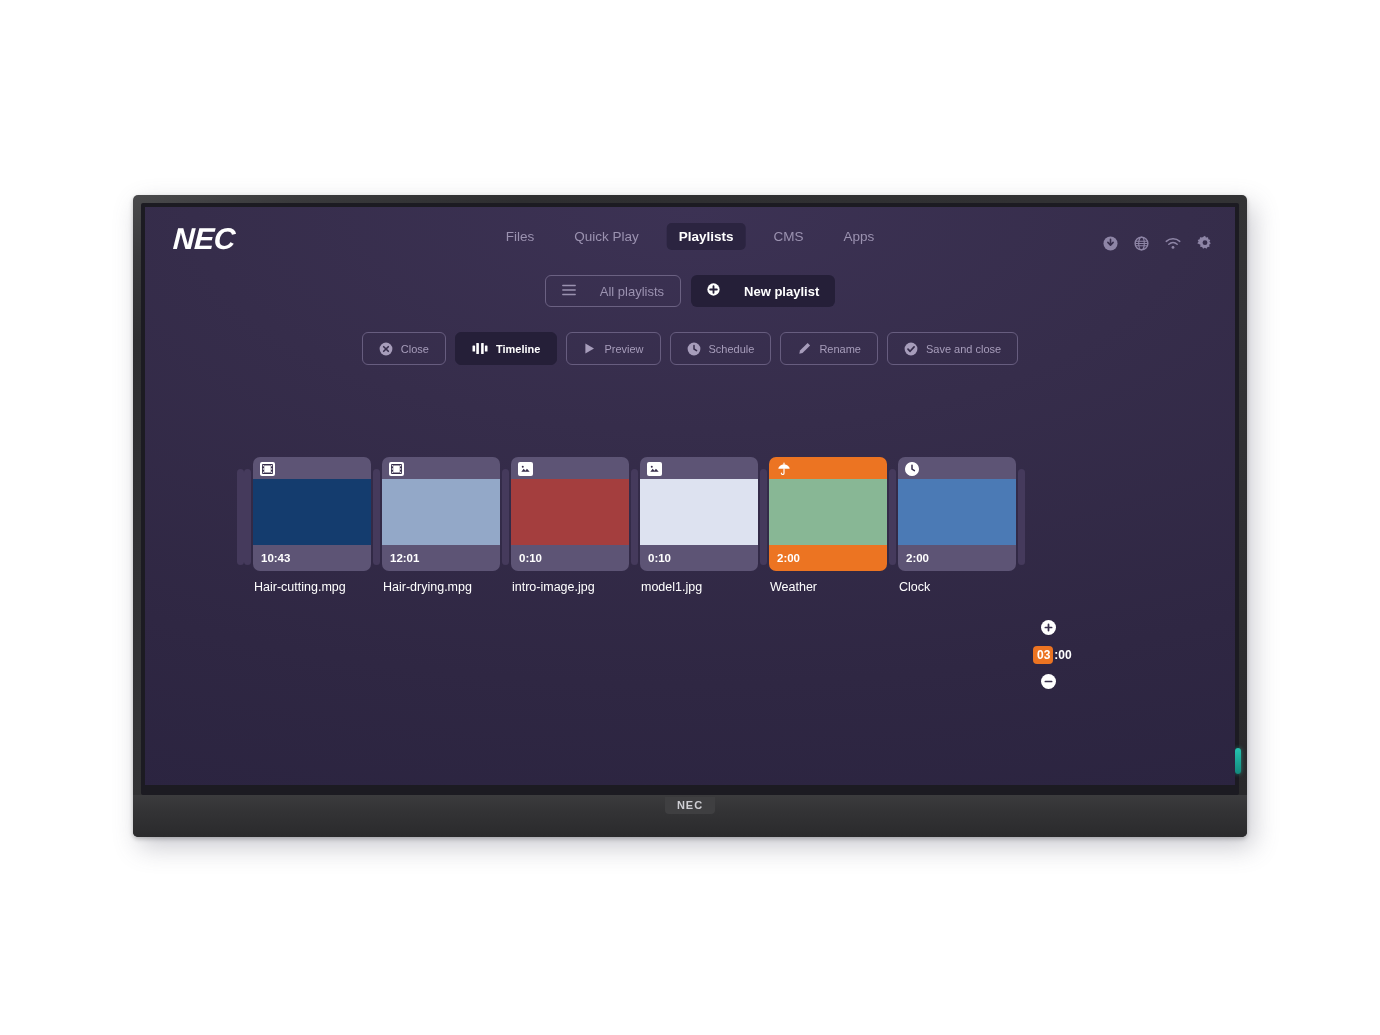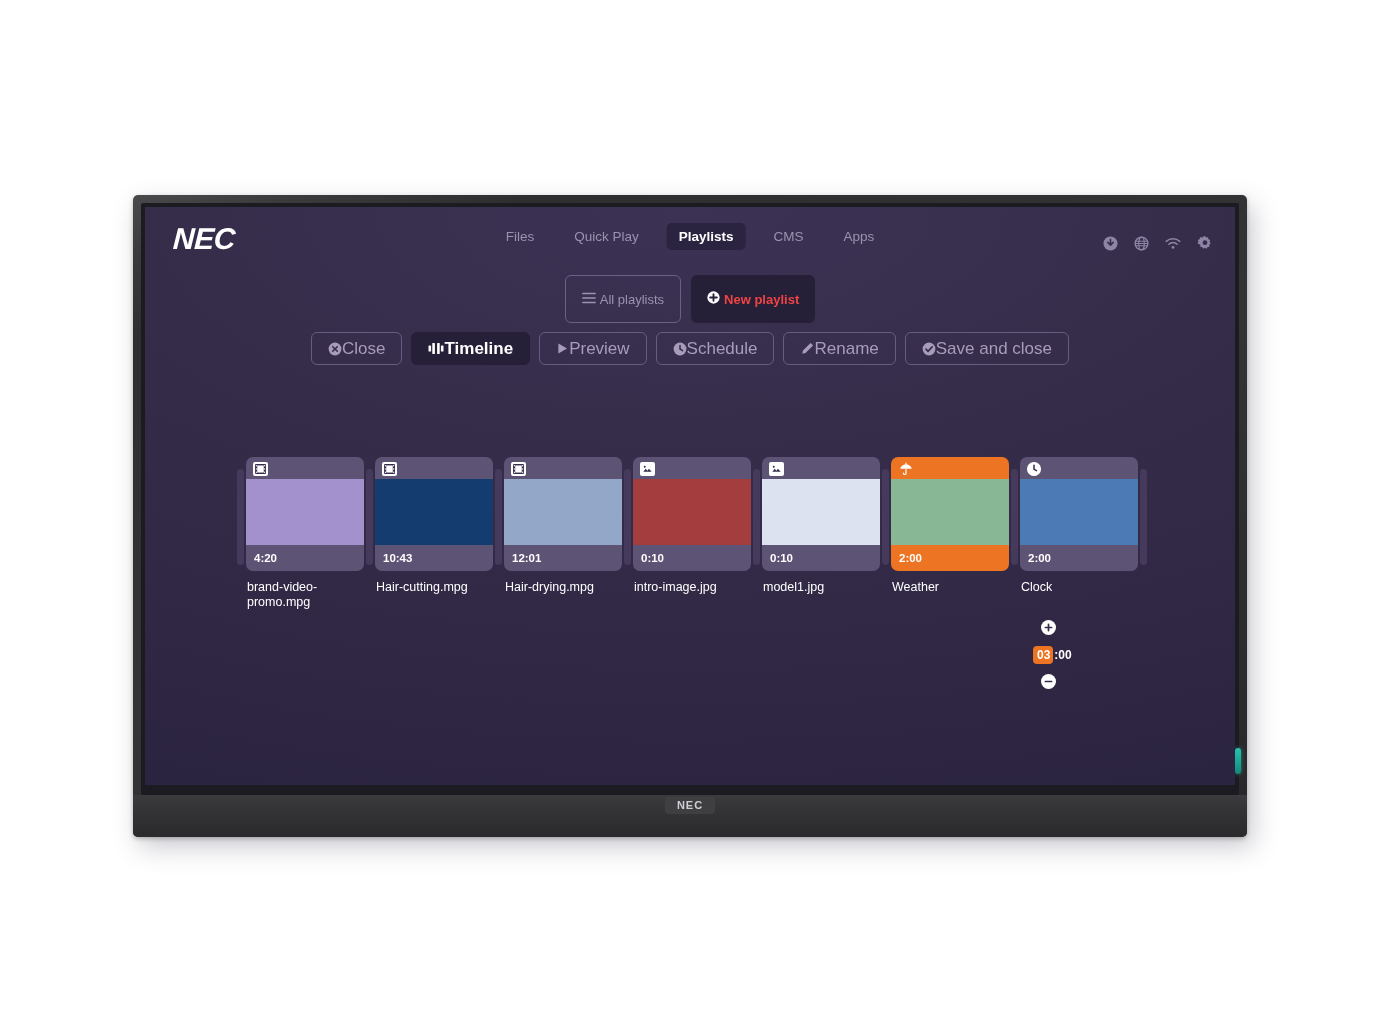--- a/index.html
+++ b/index.html
@@ -137,55 +137,56 @@
     position: absolute;
     top: 68px;
     left: 0; right: 0;
     display: flex;
     justify-content: center;
     gap: 10px;
   }
   .pill {
     display: flex;
     align-items: center;
-    gap: 4px;
-    height: 48px;
+    gap: 24px;
+    height: 32px;
     padding: 10px 16px;
     border-radius: 6px;
     font-size: 13px;
     white-space: nowrap;
   }
   .pill-outline {
     border: 1px solid #6b6182;
     color: #9b92b0;
   }
   .pill-solid {
     background: #251f38;
-    color: #ef4444;
+    color: #ffffff;
     font-weight: bold;
   }
 
   
   .toolbar {
     position: absolute;
     top: 125px;
     left: 0; right: 0;
     display: flex;
     justify-content: center;
     gap: 9px;
   }
   .tbtn {
     display: flex;
     align-items: center;
+    gap: 8px;
     height: 33px;
     padding: 0 16px;
     border-radius: 6px;
     border: 1px solid #675d7f;
     color: #a79dbb;
-    font-size: 17px;
+    font-size: 11px;
     white-space: nowrap;
     justify-content: space-between;
   }
   .tbtn.active {
     background: #251f38;
     border-color: #251f38;
     color: #ffffff;
     font-weight: bold;
   }
   .tbtn svg { display: block; flex: none; }
@@ -518,41 +519,20 @@
             </svg>
         </span>
         <span>Save and close</span>
       </div>
     </div>
 
     <div class="strip">
 
       <div class="handle"></div>
 
-      <div class="item">
-        <div class="tile">
-          <div class="tile-head">
-            <span class="tile-badge">
-              <svg width="11" height="10" viewBox="0 0 12 11">
-                  <rect x="0" y="0" width="12" height="11" rx="1" fill="#362d4b"></rect>
-                  <rect x="2.4" y="1.6" width="7.2" height="7.8" fill="#ffffff"></rect>
-                  <rect x="0.9" y="1.2" width="1.2" height="1.4" fill="#ffffff"></rect>
-                  <rect x="0.9" y="4.8" width="1.2" height="1.4" fill="#ffffff"></rect>
-                  <rect x="0.9" y="8.4" width="1.2" height="1.4" fill="#ffffff"></rect>
-                  <rect x="9.9" y="1.2" width="1.2" height="1.4" fill="#ffffff"></rect>
-                  <rect x="9.9" y="4.8" width="1.2" height="1.4" fill="#ffffff"></rect>
-                  <rect x="9.9" y="8.4" width="1.2" height="1.4" fill="#ffffff"></rect>
-                </svg>
-            </span>
-          </div>
-          <div class="tile-media" style="background:#a391cd"></div>
-          <div class="tile-foot">4:20</div>
-        </div>
-        <div class="item-label">brand-video-promo.mpg</div>
-      </div>
 
       <div class="handle"></div>
 
       <div class="item">
         <div class="tile">
           <div class="tile-head">
             <span class="tile-badge">
               <svg width="11" height="10" viewBox="0 0 12 11">
                   <rect x="0" y="0" width="12" height="11" rx="1" fill="#362d4b"></rect>
                   <rect x="2.4" y="1.6" width="7.2" height="7.8" fill="#ffffff"></rect>

